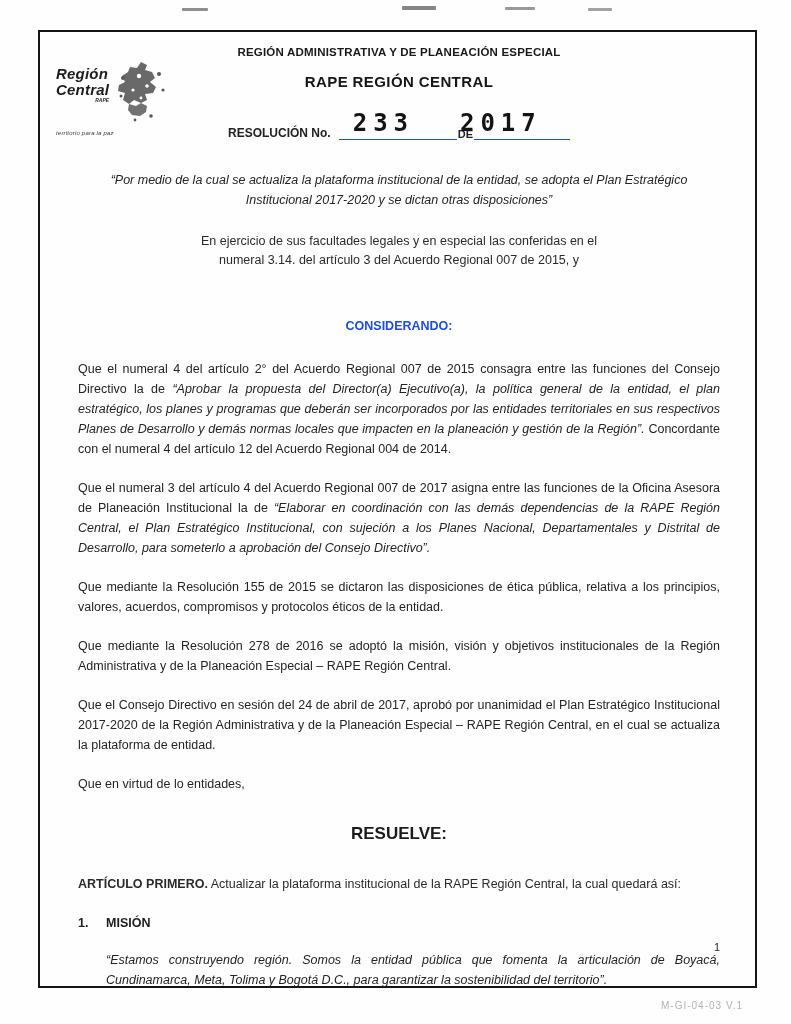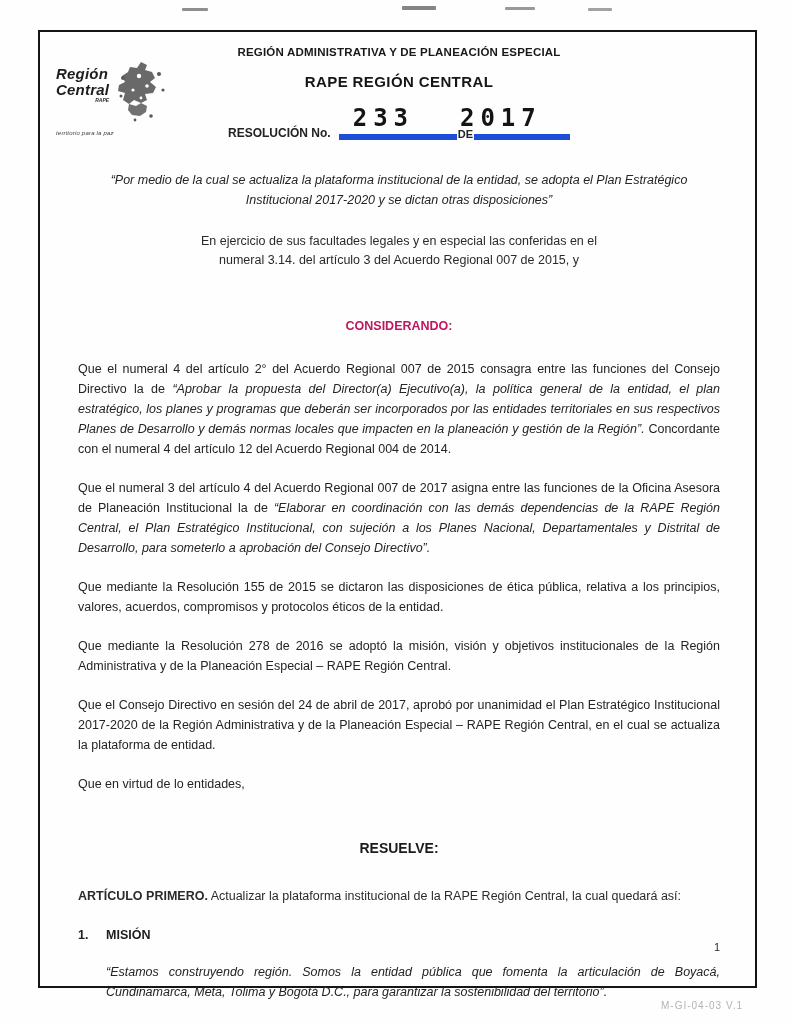--- a/index.html
+++ b/index.html
@@ -31,50 +31,50 @@
   .logo-map { margin-left:2px; margin-top:-6px; opacity:.85; }
 
   .header-center { text-align:center; padding-top:14px; }
   .h-line1 { font-size:11.5px; font-weight:bold; letter-spacing:.2px; color:#191919; }
   .h-line2 { font-size:15px;  font-weight:bold; letter-spacing:.4px; color:#161616; margin-top:15px; }
 
   .res-row {
     display:flex; justify-content:center; align-items:flex-end;
     margin-top:24px; height:26px; font-weight:bold; font-size:12px; color:#222;
   }
-  .blank { position:relative; display:inline-block; border-bottom:6px solid #1d4ed8; height:4px; }
+  .blank { position:relative; display:inline-block; border-bottom:1px solid #1d4ed8; height:4px; }
   .blank.b1 { width:118px; margin-left:8px; }
   .blank.b2 { width:96px; }
   .de-label { margin:0 1px 0 1px; font-size:11px; }
   .stamp {
     position:absolute; bottom:2px; white-space:nowrap;
     font-family:"DejaVu Sans Mono", monospace; font-weight:bold;
     font-size:24px; letter-spacing:6px; color:#141414;
   }
   .stamp.s1 { left:14px; }
   .stamp.s2 { left:-14px; }
 
   
   .quote {
     margin:30px auto 0 auto; width:640px; text-align:center;
     font-style:italic; font-size:12.5px; line-height:1.6; color:#242424;
   }
   .director { text-align:center; font-weight:bold; font-size:12px; margin-top:40px; color:#1b1b1b; }
   .preamble { text-align:center; font-size:12.5px; line-height:1.55; margin:22px auto 0 auto; width:440px; }
-  .section-head { text-align:center; font-weight:bold; font-size:12.5px; margin-top:48px; color:#be185d; }
+  .section-head { text-align:center; font-weight:bold; font-size:12.5px; margin-top:48px; color:#1d4ed8; }
 
   .paras { margin-top:26px; }
   .para {
     font-size:12.5px; line-height:1.6; text-align:justify;
     margin-bottom:19px; color:#242424;
   }
   .it { font-style:italic; }
   .b  { font-weight:bold; }
 
-  .resuelve-head { text-align:center; font-weight:bold; font-size:14px; margin-top:46px; color:#1b1b1b; }
+  .resuelve-head { text-align:center; font-weight:bold; font-size:17px; margin-top:30px; color:#1b1b1b; }
   .articulo { font-size:12.5px; line-height:1.6; text-align:justify; margin-top:30px; }
 
   .res-item { margin-top:22px; }
   .res-item-head { display:flex; font-weight:bold; font-size:12.5px; color:#1e1e1e; }
   .res-item-num { width:28px; }
   .res-item-body {
     margin:20px 0 0 28px; font-size:12.5px; line-height:1.6;
     text-align:justify; font-style:italic; color:#242424;
   }
 

